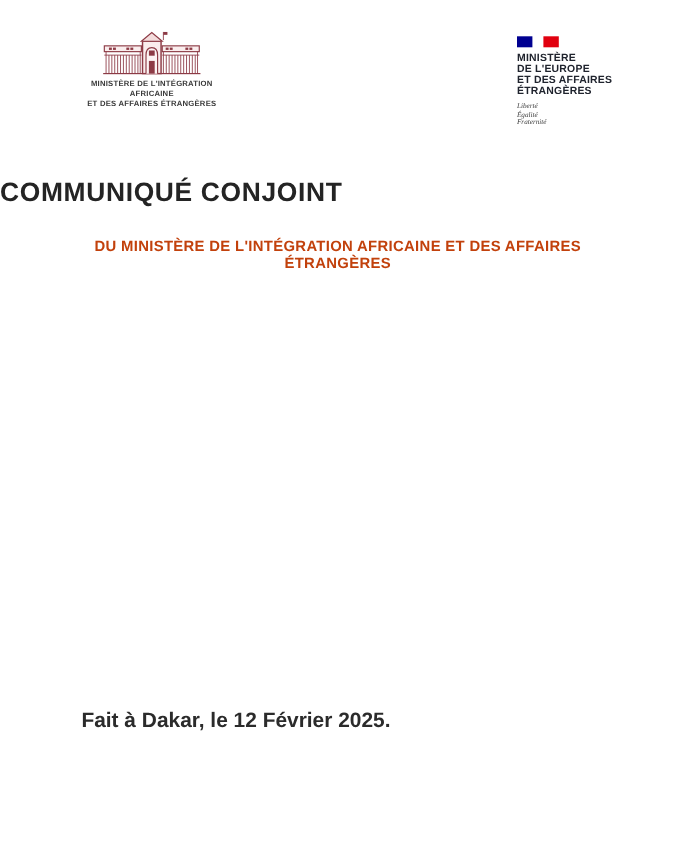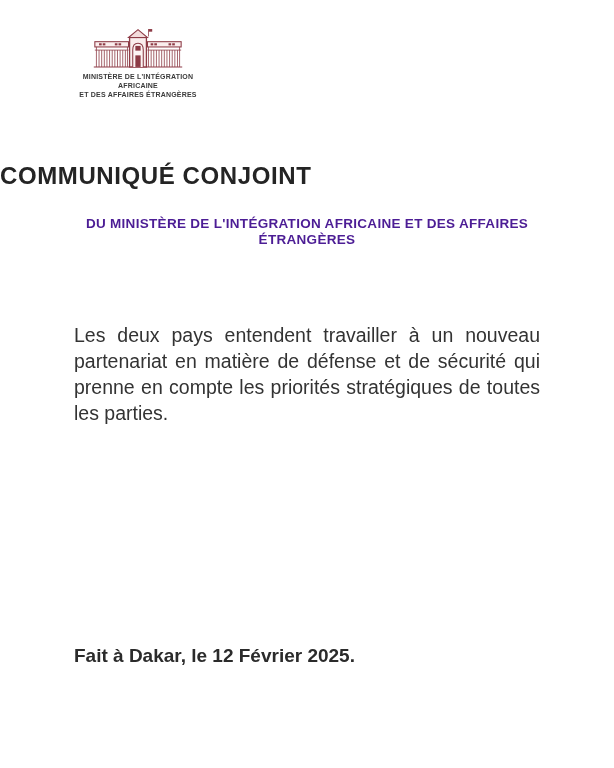--- a/index.html
+++ b/index.html
@@ -51,21 +51,21 @@
     margin-top:32px;
     font-size:24px; font-weight:700; letter-spacing:0.6px;
     color:var(--title-color, #242424);
   }
   .subtitle {
     margin:26px auto 0;
     max-width:470px;
     text-align:center;
     font-size:13.5px; font-weight:700; line-height:16px;
     letter-spacing:0.3px;
-    color:#4c1d95;
+    color:#c2410c;
   }
   .subtitle + .subtitle { margin-top:11px; }
 
   
   .body-text {
     margin:74px auto 0;
     width:466px;
   }
   .body-text p {
     font-size:19.5px; line-height:26px;
@@ -148,25 +148,42 @@
 
         <line x1="108" y1="2" x2="108" y2="16" stroke-width="1.5"></line>
         <rect x="108" y="2" width="7" height="5" fill="currentColor" stroke="none"></rect>
       </svg>
       <div class="caption">
         <div>MINISTÈRE DE L'INTÉGRATION AFRICAINE</div>
         <div>ET DES AFFAIRES ÉTRANGÈRES</div>
       </div>
     </div>
 
+    <div class="logo-right">
+      <div class="flag">
+        <span class="band-blue"></span>
+        <span class="band-white"></span>
+        <span class="band-red"></span>
+      </div>
+      <div class="ministry-name">
+        <div>MINISTÈRE</div>
+        <div>DE L'EUROPE</div>
+        <div>ET DES AFFAIRES</div>
+        <div>ÉTRANGÈRES</div>
+      </div>
+      <div class="motto">
+        <div>Liberté</div>
+        <div>Égalité</div>
+        <div>Fraternité</div>
+      </div>
+    </div>
   </div>
 
   <h1 class="title">COMMUNIQUÉ CONJOINT</h1>
 
   <div class="subtitle">DU MINISTÈRE DE L'INTÉGRATION AFRICAINE ET DES AFFAIRES ÉTRANGÈRES</div>
 
   <div class="body-text">
-    <p>Les deux pays entendent travailler à un nouveau partenariat en matière de défense et de sécurité qui prenne en compte les priorités stratégiques de toutes les parties.</p>
   </div>
 
   <div class="date-line">Fait à Dakar, le 12 Février 2025.</div>
 
 </div>
 
 </body></html>

